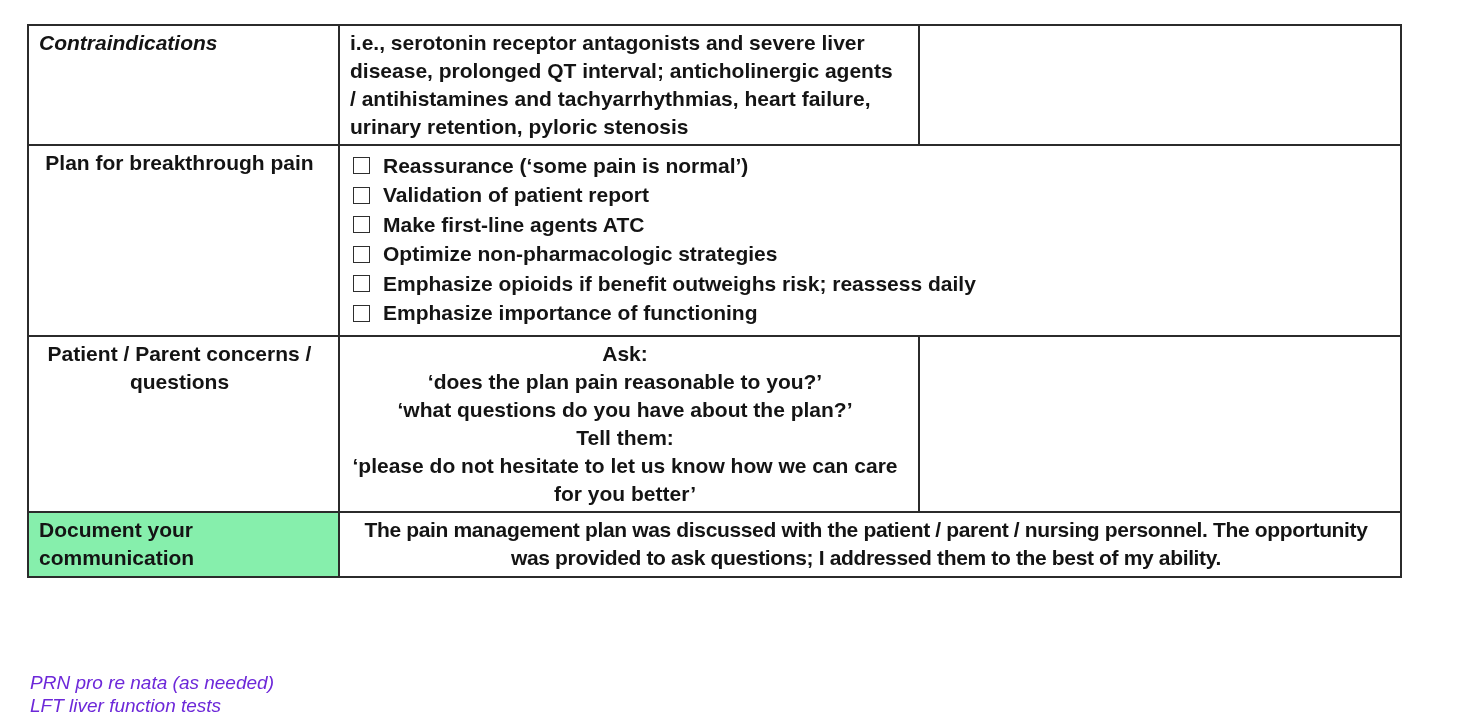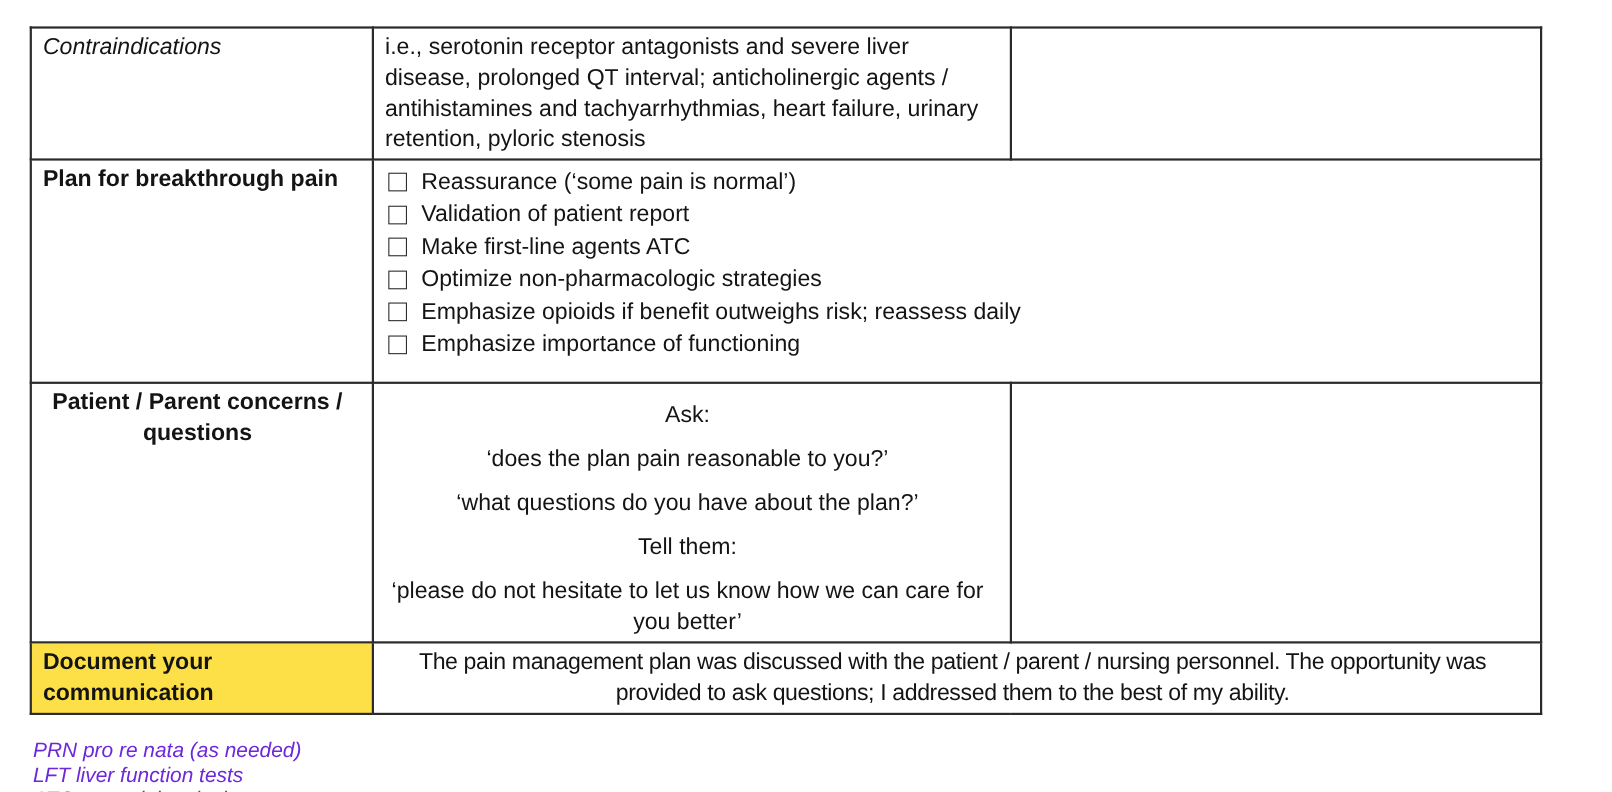--- a/index.html
+++ b/index.html
@@ -21,58 +21,59 @@
     border-collapse: collapse;
     table-layout: fixed;
     font-size: 21px;
   }
   table.plan-table td {
     border: 2px solid #2b2b2b;
     vertical-align: top;
     padding: 3px 18px 3px 10px;
     line-height: 28px;
     overflow: hidden;
+    font-weight: bold;
   }
   .col-label  { width: 311px; }
   .col-detail { width: 580px; }
   .col-extra  { width: 482px; }
 
   tr.row-contra  td { height: 108px; }
-  tr.row-plan    td { height: 175px; }
+  tr.row-plan    td { height: 175px; text-align: center; }
   tr.row-daily   td { height: 51px;  }
   tr.row-concern td { height: 160px; text-align: center; }
   tr.row-doc     td { height: 57px;  }
 
   td.label-cell { font-weight: bold; padding-left: 10px; }
   td.contra-label {
     font-weight: normal;
     font-style: italic;
     padding-left: 46px;
   }
-  td.gray-cell { background: #fde047; }
+  td.gray-cell { background: #86efac; }
 
-  .checklist { list-style: none; margin: 2px 0 16px 0; padding: 0; }
+  .checklist { list-style: none; margin: 2px 0 4px 0; padding: 0; }
   .check-item {
     display: flex;
     align-items: center;
     height: 29.5px;
   }
   .cb {
     display: inline-block;
     width: 16px;
     height: 16px;
     border: 2px solid #2e2e2e;
     background: #ffffff;
     margin: 0 13px 0 3px;
     flex: 0 0 auto;
     box-sizing: border-box;
   }
   .check-item .cb { width: 17px; height: 17px; border-width: 1.8px; }
 
-  .line { line-height: 28px; margin-top: 12px; }
+  .line { line-height: 28px; }
 
   .doc-text { letter-spacing: -0.35px; text-align: center; }
 
   .footnotes {
     position: absolute;
     left: 30px;
     top: 633px;
     font-style: italic;
     font-size: 19px;
     line-height: 22.5px;

